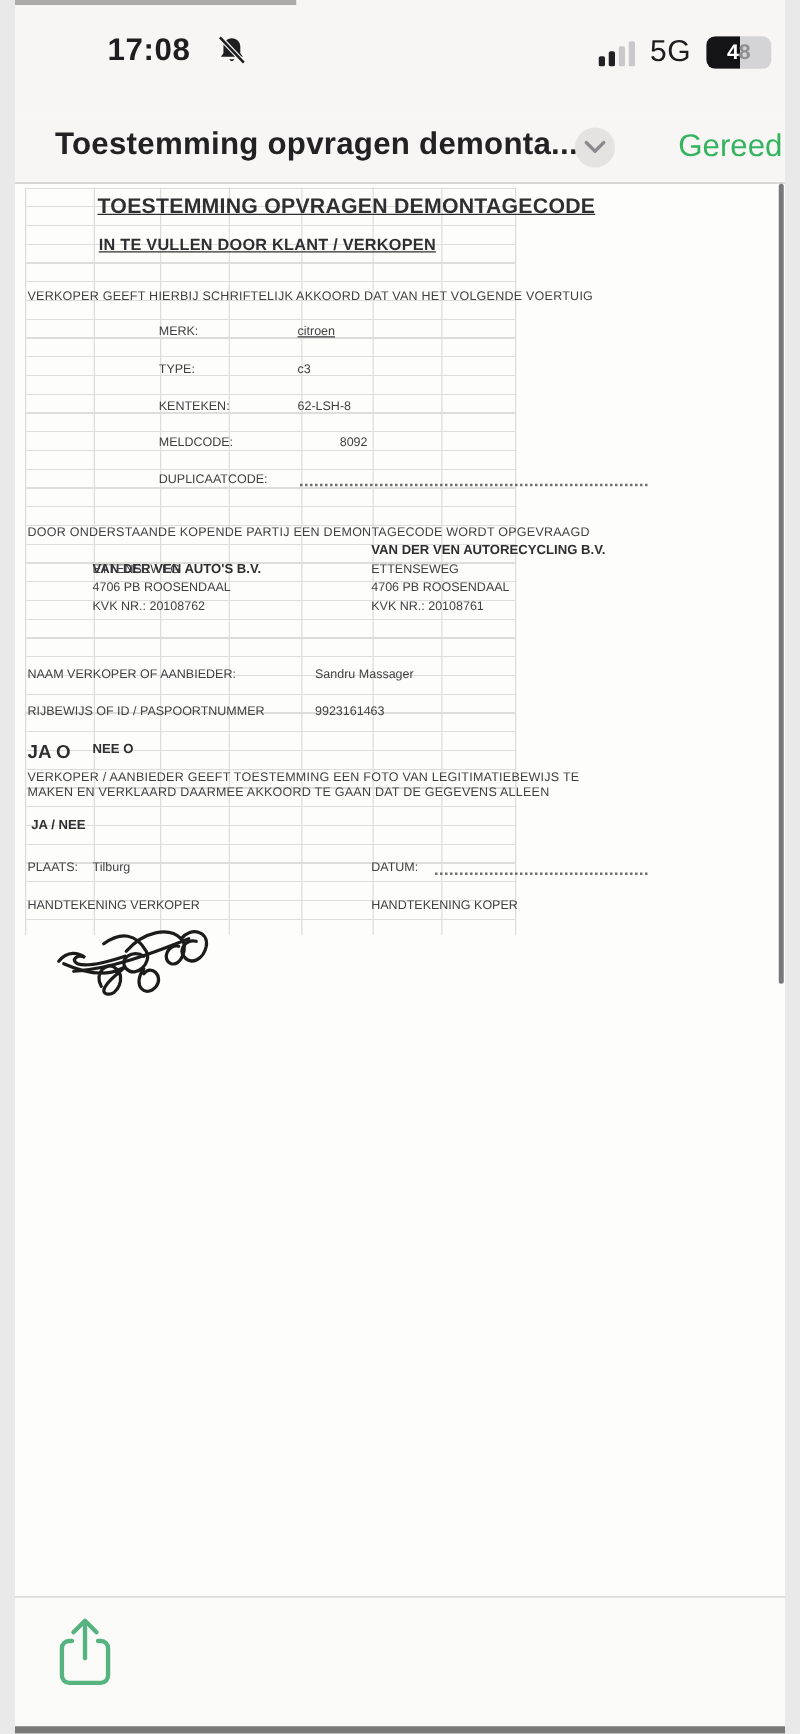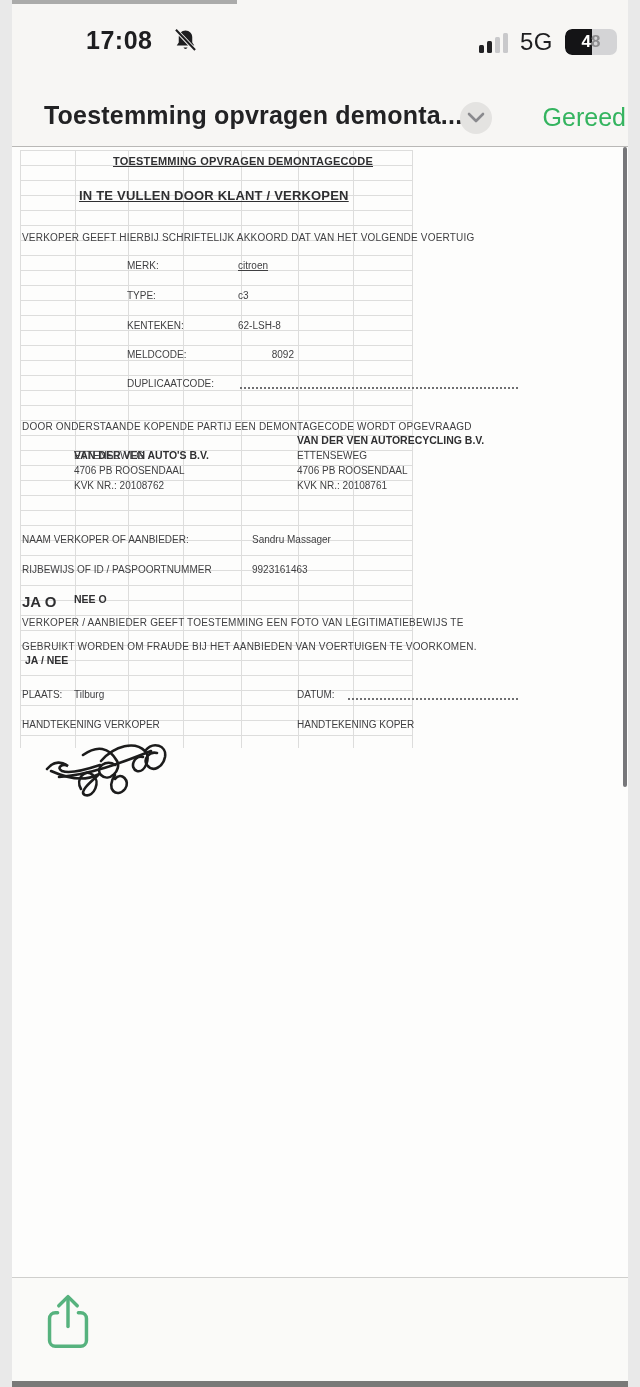--- a/index.html
+++ b/index.html
@@ -101,21 +101,21 @@
     <div class="grid">
       <span class="v" style="left:54px"></span>
         <span class="v" style="left:107px"></span>
       <span class="v" style="left:162px"></span>
         <span class="v" style="left:220px"></span>
       <span class="v" style="left:277px"></span>
         <span class="v" style="left:332px"></span>
       <span class="v" style="left:391px"></span>
     </div>
 
-    <div class="doc-t b u cap" style="left:66px;top:8px;width:330px;text-align:center;font-size:11px;">TOESTEMMING OPVRAGEN DEMONTAGECODE</div>
+    <div class="doc-t b u cap" style="left:66px;top:8px;width:330px;text-align:center;font-size:17px;">TOESTEMMING OPVRAGEN DEMONTAGECODE</div>
     <div class="doc-t b u cap" style="left:67px;top:41px;font-size:13px;">IN TE VULLEN DOOR KLANT / VERKOPEN</div>
 
     <div class="doc-t cap" style="left:10px;top:85px;font-size:10px;">VERKOPER GEEFT HIERBIJ SCHRIFTELIJK AKKOORD DAT VAN HET VOLGENDE VOERTUIG</div>
 
     <div class="doc-t" style="left:115px;top:113px;font-size:10px;">MERK:</div>
     <div class="doc-t" style="left:226px;top:113px;font-size:10px;text-decoration:underline;">citroen</div>
 
     <div class="doc-t" style="left:115px;top:143px;font-size:10px;">TYPE:</div>
     <div class="doc-t" style="left:226px;top:143px;font-size:10px;">c3</div>
 
@@ -143,21 +143,21 @@
     <div class="doc-t" style="left:10px;top:387px;font-size:10px;">NAAM VERKOPER OF AANBIEDER:</div>
     <div class="doc-t" style="left:240px;top:387px;font-size:10px;">Sandru Massager</div>
 
     <div class="doc-t" style="left:10px;top:417px;font-size:10px;">RIJBEWIJS OF ID / PASPOORTNUMMER</div>
     <div class="doc-t" style="left:240px;top:417px;font-size:10px;">9923161463</div>
 
     <div class="doc-t b" style="left:10px;top:446px;font-size:15px;">JA O</div>
     <div class="doc-t b" style="left:62px;top:446px;font-size:10.5px;">NEE O</div>
 
     <div class="doc-t cap" style="left:10px;top:470px;font-size:10px;">VERKOPER / AANBIEDER GEEFT TOESTEMMING EEN FOTO VAN LEGITIMATIEBEWIJS TE</div>
-    <div class="doc-t cap" style="left:10px;top:494px;font-size:10px;">GEBRUIKT WORDEN OM FRAUDE BIJ HET AANBIEDEN VAN VOERTUIGEN TE VOORKOMEN.</div>
+    <div class="doc-t cap" style="left:10px;top:482px;font-size:10px;">MAKEN EN VERKLAARD DAARMEE AKKOORD TE GAAN DAT DE GEGEVENS ALLEEN</div>
     <div class="doc-t b" style="left:13px;top:507px;font-size:10.5px;">JA / NEE</div>
 
     <div class="doc-t" style="left:10px;top:542px;font-size:10px;">PLAATS:</div>
     <div class="doc-t" style="left:62px;top:542px;font-size:10px;">Tilburg</div>
     <div class="doc-t" style="left:285px;top:542px;font-size:10px;">DATUM:</div>
     <div class="dotted" style="left:336px;top:551px;width:170px;"></div>
 
     <div class="doc-t" style="left:10px;top:572px;font-size:10px;">HANDTEKENING VERKOPER</div>
     <div class="doc-t" style="left:285px;top:572px;font-size:10px;">HANDTEKENING KOPER</div>
 

